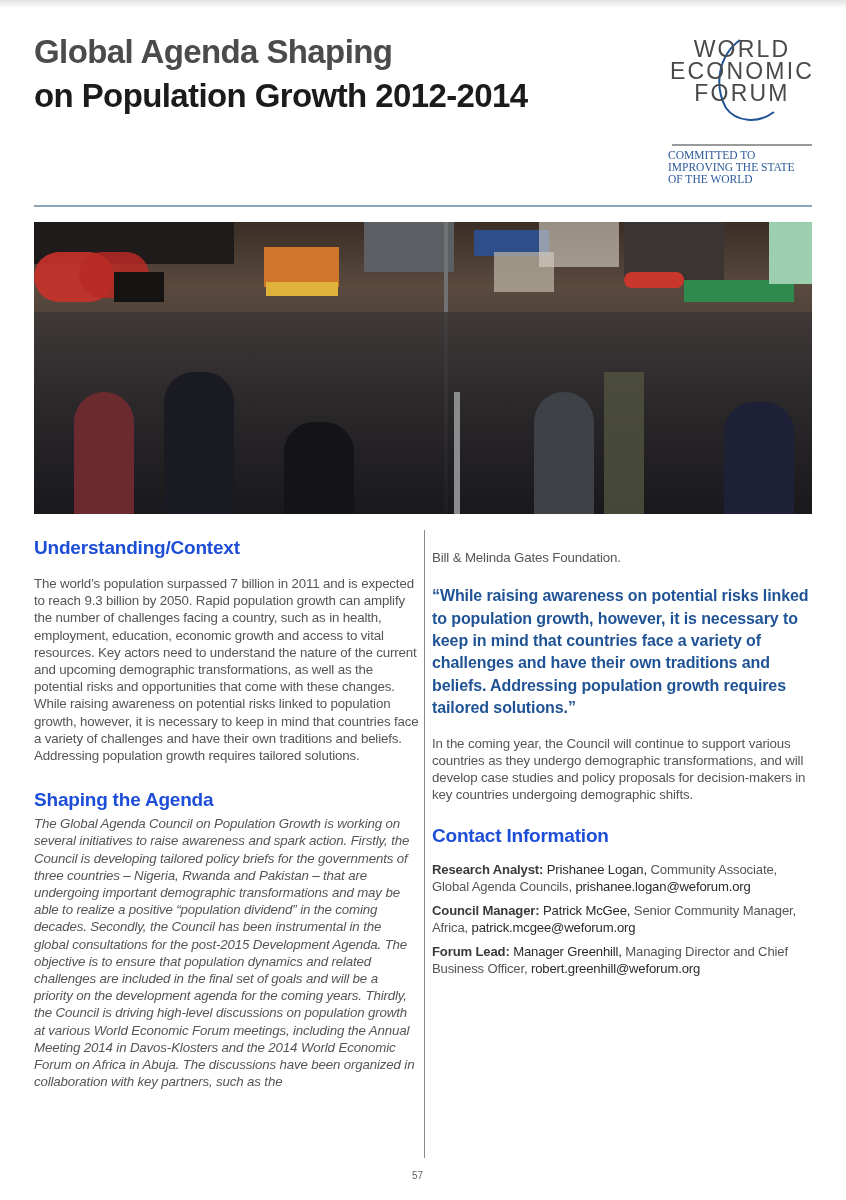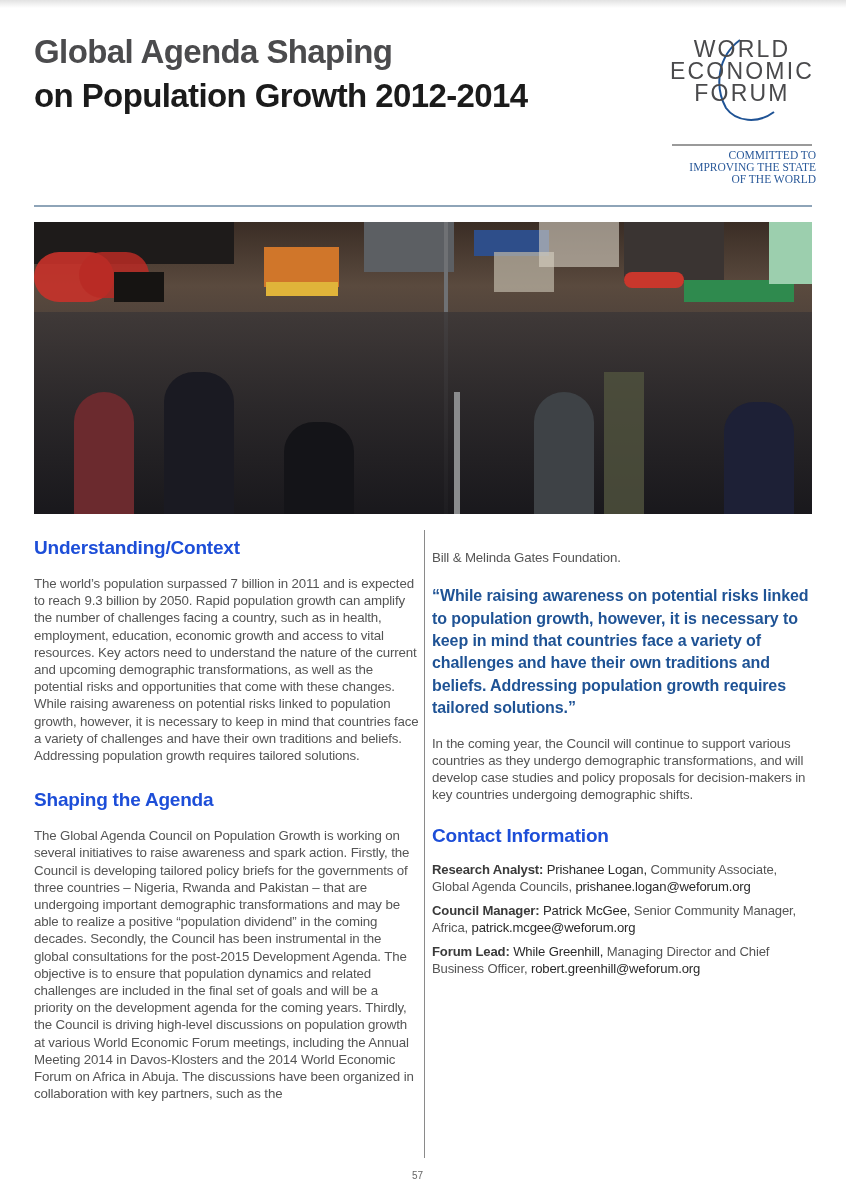--- a/index.html
+++ b/index.html
@@ -20,21 +20,21 @@
   .title .l2 { color: #1b1b1b; }
 
   .logo { position: absolute; left: 668px; top: 36px; width: 148px; }
   .logo-word {
     font-family: "Liberation Sans", sans-serif; color: #4a4a4c; font-size: 23px; line-height: 22px;
     letter-spacing: 2.2px; text-align: center; display: block;
   }
   .logo-arc { position: absolute; left: 28px; top: 0; width: 100px; height: 90px; }
   .logo-rule { position: absolute; left: 4px; top: 108px; width: 140px; height: 2px; background: #9a9a9a; }
   .logo-tag {
-    position: absolute; left: 0; top: 113px; width: 148px; text-align: right;
+    position: absolute; left: 0; top: 113px; width: 148px; text-align: left;
     font-family: "Liberation Serif", serif; color: #2b5a9a; font-size: 11.5px; line-height: 12px;
   }
   .logo-tag span { display: block; }
 
   .header-rule { position: absolute; left: 34px; top: 205px; width: 778px; height: 2px; background: #8ea4b8; }
 
   .photo {
     position: absolute; left: 34px; top: 222px; width: 778px; height: 292px; overflow: hidden;
     background: linear-gradient(180deg, #3a2d25 0%, #5a4a3e 22%, #4a3f39 40%, #2c2a2c 65%, #1d1c20 100%);
   }
@@ -49,21 +49,21 @@
     margin: 0; font-family: "Liberation Sans", sans-serif; font-weight: bold; color: #1d4ed8;
     font-size: 19px; line-height: 26px; letter-spacing: -0.2px;
   }
   p.body {
     margin: 0; font-family: "Liberation Sans", sans-serif; font-size: 13.3px; line-height: 17.2px;
     color: #555555; letter-spacing: -0.15px;
   }
   .left-col h2.s1 { margin-top: 3px; }
   .left-col p.p1 { margin-top: 14px; }
   .left-col h2.s2 { margin-top: 23px; }
-  .left-col p.p2 { margin-top: 14px; }
+  .left-col p.p2 { margin-top: 2px; font-style: italic; }
 
   .right-col p.p0 { margin-top: 17px; }
   .quote {
     margin: 19px 0 0 0; color: #1f5395; font-weight: bold; font-size: 16px; line-height: 22.4px;
     letter-spacing: -0.1px;
   }
   .right-col p.p3 { margin-top: 15px; }
   .right-col h2.s3 { margin-top: 20px; }
   .contacts { margin-top: 12px; }
   .contact { font-size: 13.1px; line-height: 17px; color: #555; margin-bottom: 7px; letter-spacing: -0.15px; }
@@ -151,20 +151,20 @@
       <span class="email">prishanee.logan@weforum.org</span>
     </div>
     <div class="contact">
       <span class="role">Council Manager:</span>
       <span class="name">Patrick McGee,</span>
       <span class="ctitle">Senior Community Manager, Africa,</span>
       <span class="email">patrick.mcgee@weforum.org</span>
     </div>
     <div class="contact">
       <span class="role">Forum Lead:</span>
-      <span class="name">While Greenhill,</span>
+      <span class="name">Manager Greenhill,</span>
       <span class="ctitle">Managing Director and Chief Business Officer,</span>
       <span class="email">robert.greenhill@weforum.org</span>
     </div>
   </div>
 </div>
 
 <div class="page-num">57</div>
 
 </body></html>

